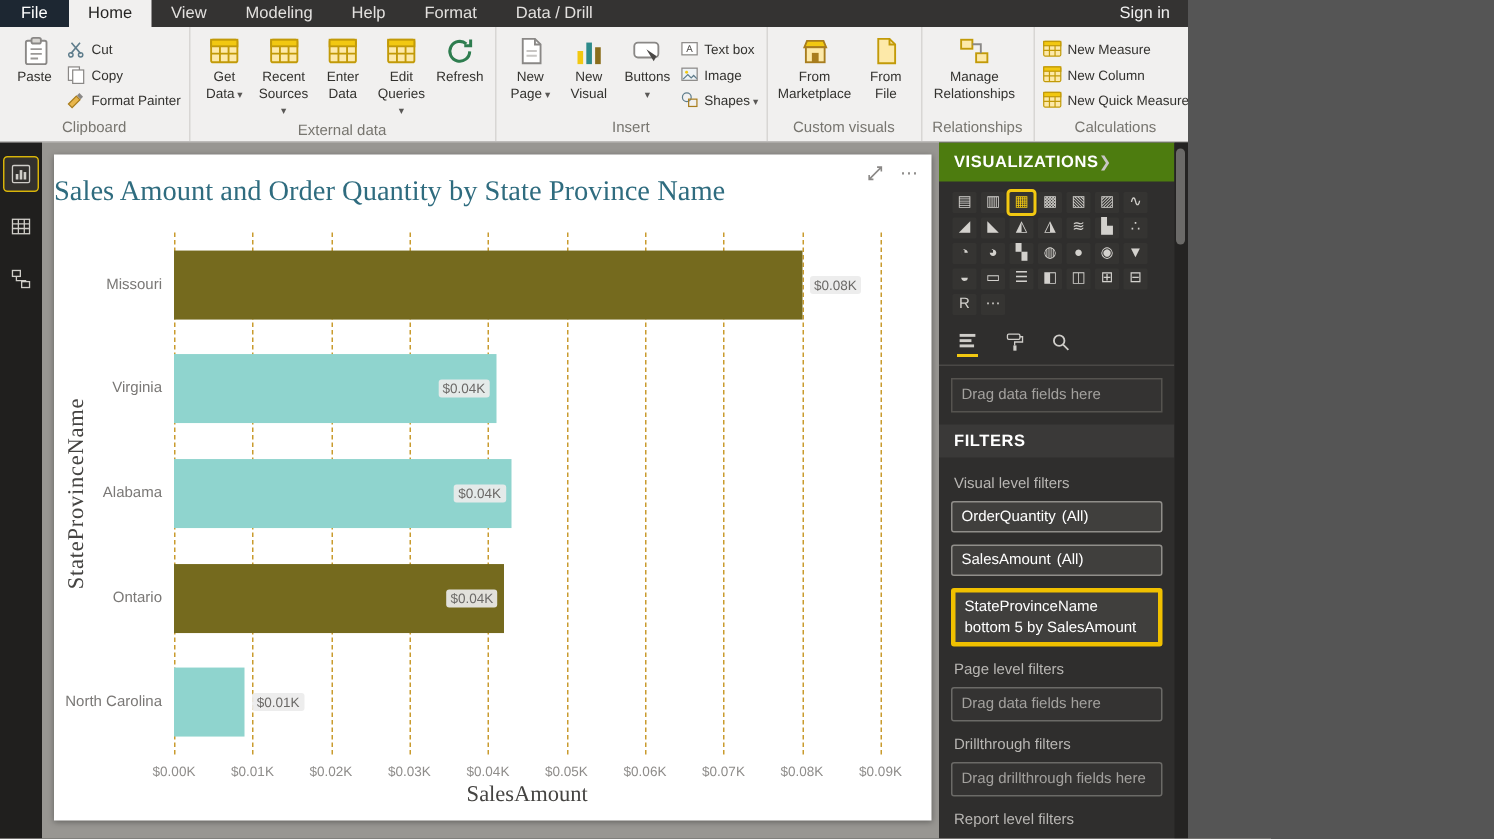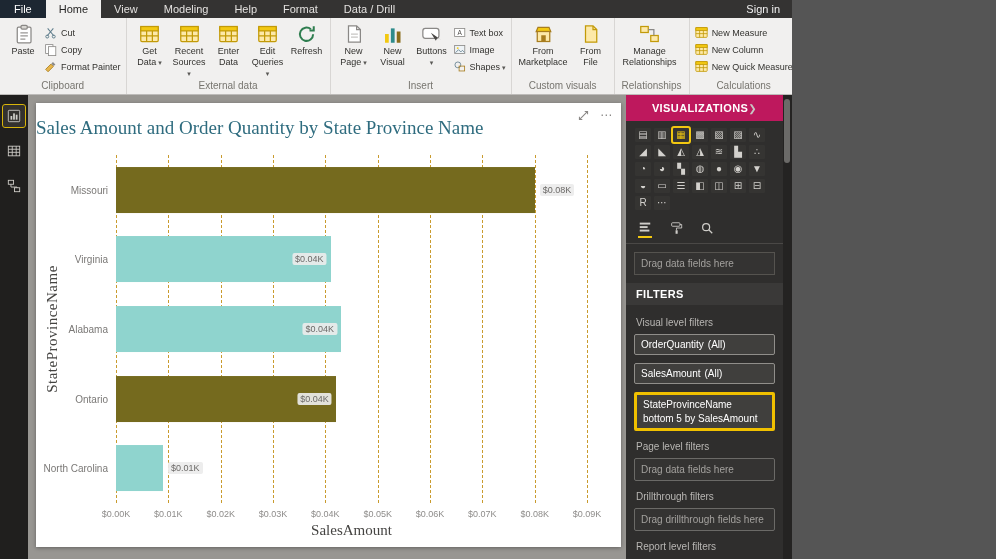--- a/index.html
+++ b/index.html
@@ -50,21 +50,21 @@
                font-size:10px; color:#7a7876; white-space:nowrap; }
   .y-title { position:absolute; left:-64px; top:50%; transform:translate(-50%,-50%) rotate(-90deg);
              font-family:"Liberation Serif","DejaVu Serif",serif; font-size:15px; color:#454442; white-space:nowrap; letter-spacing:.5px; }
   .x-title { position:absolute; top:100%; margin-top:19px; left:0; right:0; text-align:center;
              font-family:"Liberation Serif","DejaVu Serif",serif; font-size:15px; color:#454442; }
   .watermark { position:absolute; left:38px; top:30%; transform:translateY(-50%); color:#ff1a1a; font-weight:bold; font-size:13px; }
 
   
   .rightpanel { position:absolute; right:0; top:95px; bottom:0; width:166px; background:#2f2e2d; color:#fff; display:flex; }
   .panel-main { flex:1; overflow:hidden; display:flex; flex-direction:column; }
-  .viz-header { height:26px; background:#be185d; display:flex; align-items:center; justify-content:center;
+  .viz-header { height:26px; background:#4d7c0f; display:flex; align-items:center; justify-content:flex-start;
                 padding:0 10px; font-size:11px; font-weight:bold; letter-spacing:.4px; flex:none; }
   .chev { cursor:pointer; color:#c8c6c4; }
   .chev::after { content:"❯"; font-size:10px; }
   .viz-grid { display:flex; flex-wrap:wrap; gap:3px; padding:7px 9px 5px; flex:none; }
   .viz-tile { width:16px; height:14px; display:flex; align-items:center; justify-content:center; font-size:10px;
               line-height:1; color:#d3d1cd; background:#353432; border-radius:1px; cursor:pointer; }
   .viz-tile.selected { outline:2px solid #f2c811; color:#f2c811; }
   .pane-tabs { display:flex; gap:17px; padding:5px 12px 5px; border-bottom:1px solid #4a4846; align-items:center; flex:none; }
   .pane-tab { padding-bottom:2px; cursor:pointer; display:flex; align-items:center; }
   .pane-tab.active { border-bottom:2px solid #f2c811; }

